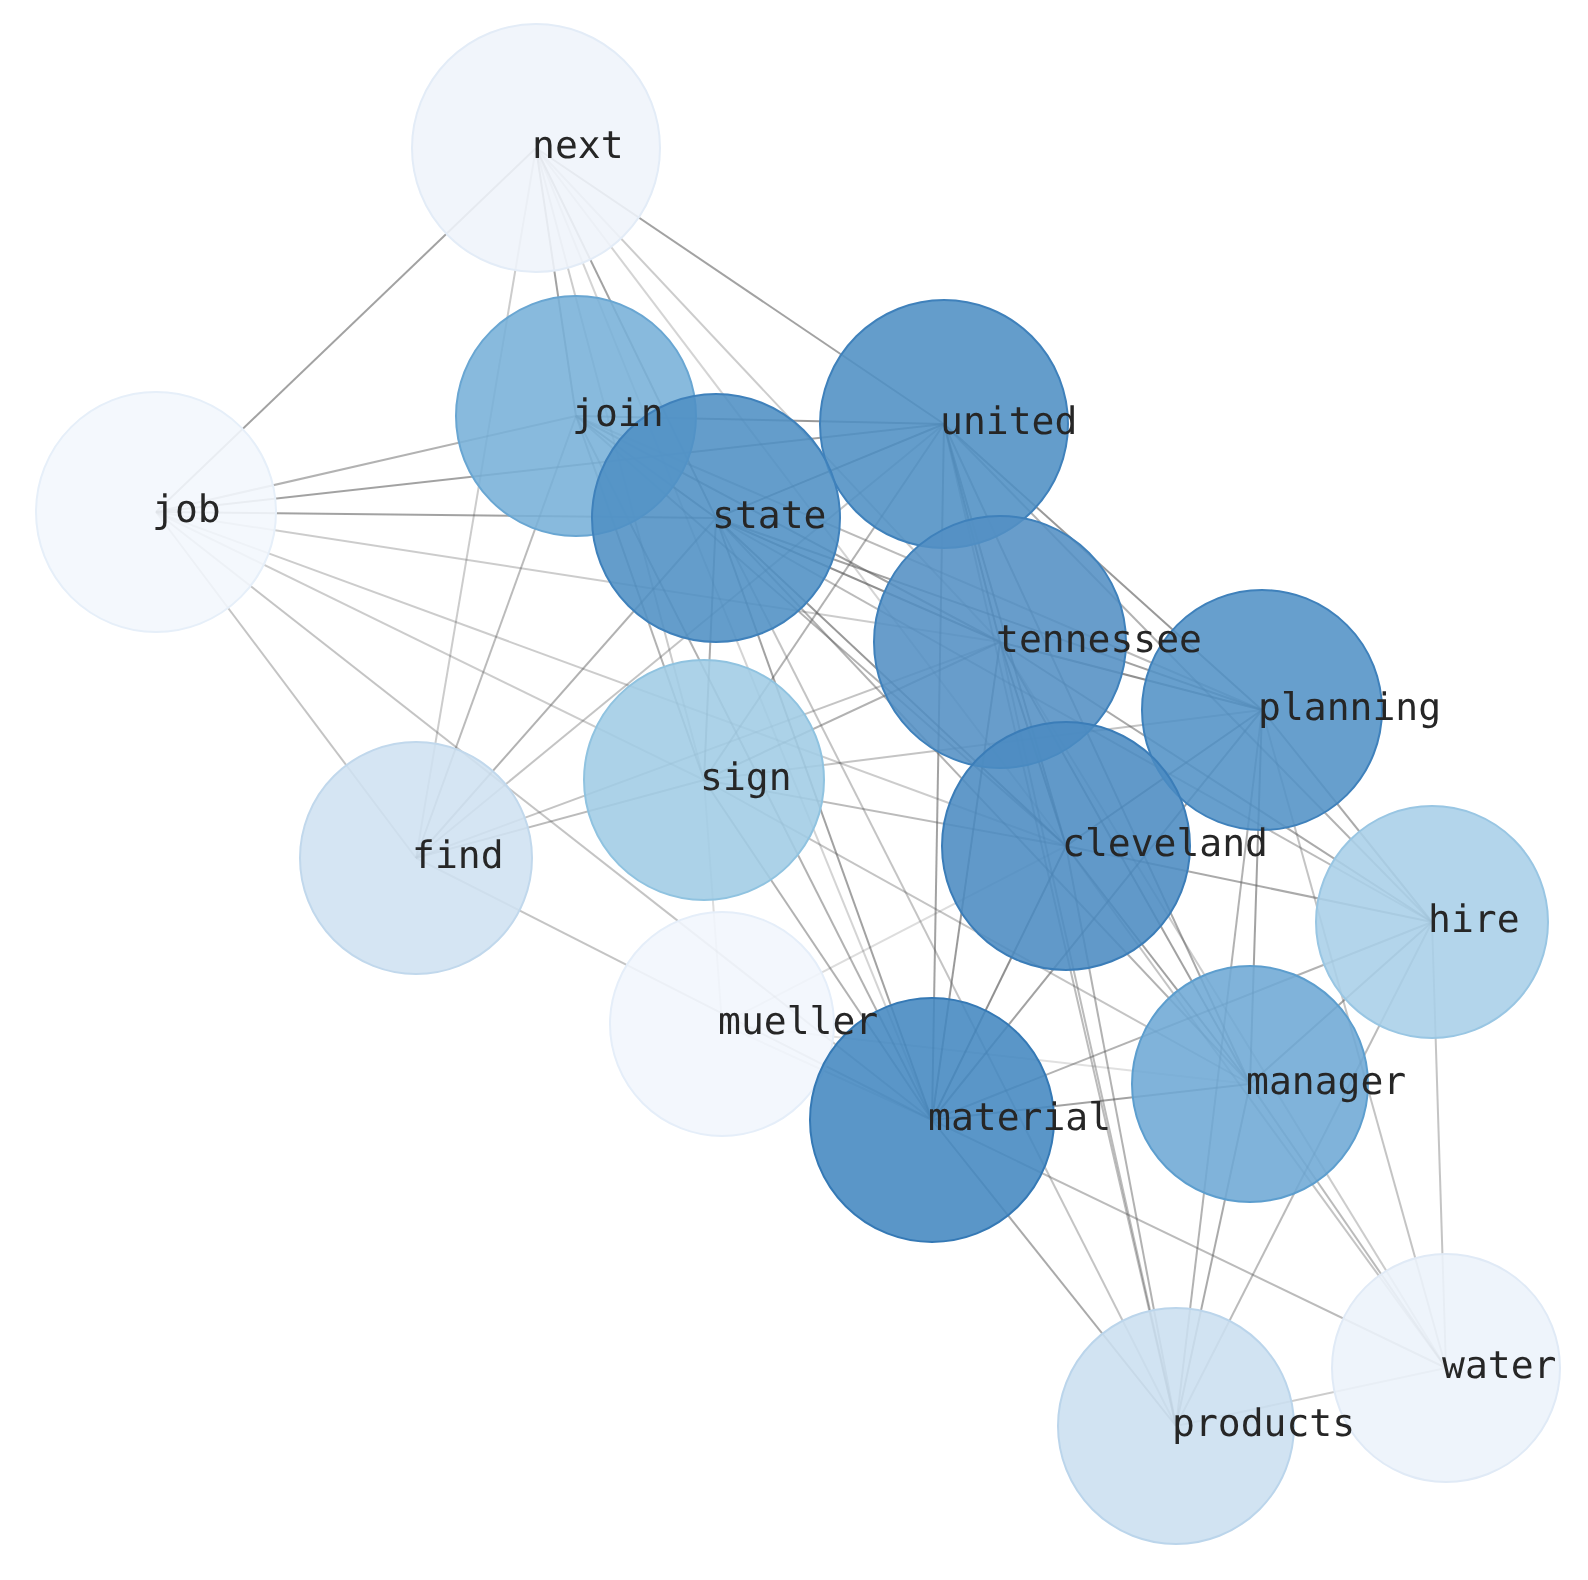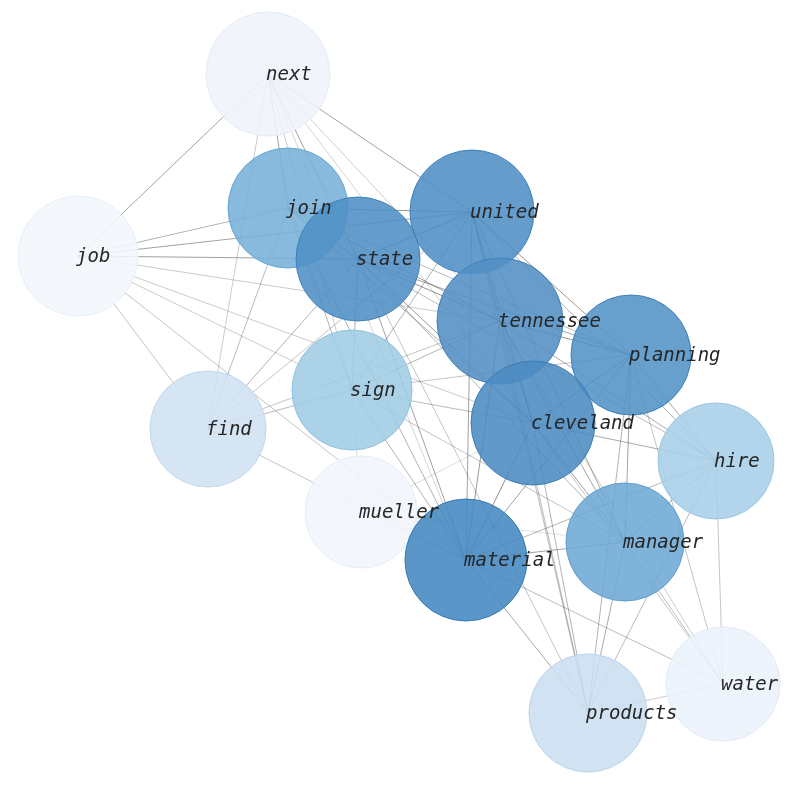--- a/index.html
+++ b/index.html
@@ -7,21 +7,20 @@
     padding: 0;
     background: #ffffff;
   }
   #canvas {
     position: relative;
     width: 794px;
     height: 790px;
     background: #ffffff;
     overflow: hidden;
     font-family: "DejaVu Sans Mono", "Liberation Mono", monospace;
-    font-style: italic;
   }
   #graph-svg {
     position: absolute;
     left: 0;
     top: 0;
     width: 794px;
     height: 790px;
   }
   .node-label {
     font-family: "DejaVu Sans Mono", "Liberation Mono", monospace;

